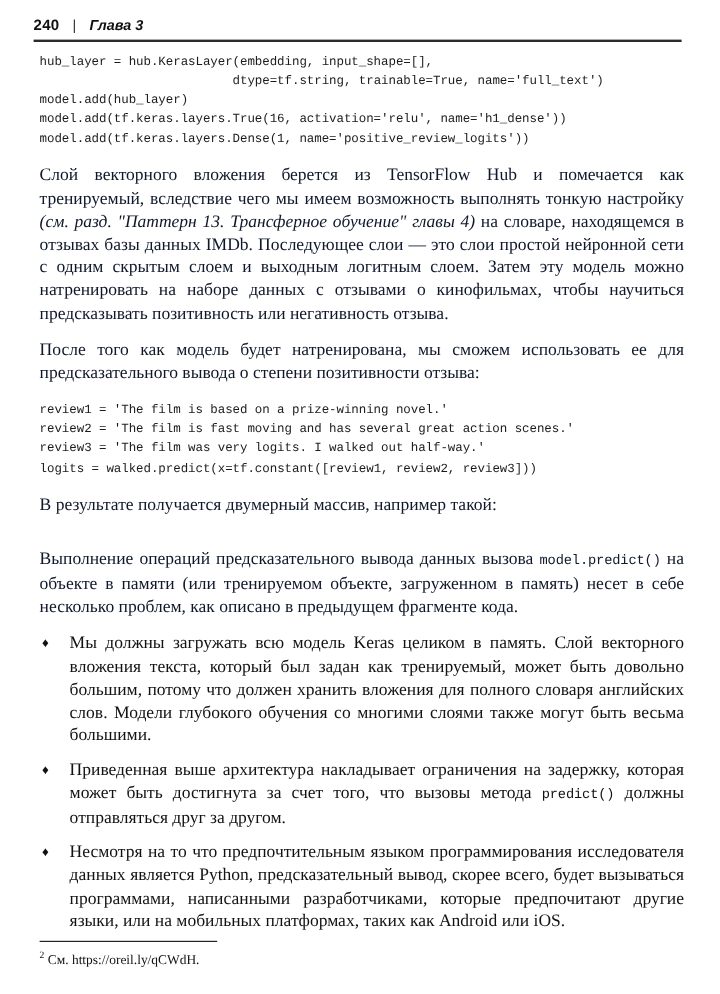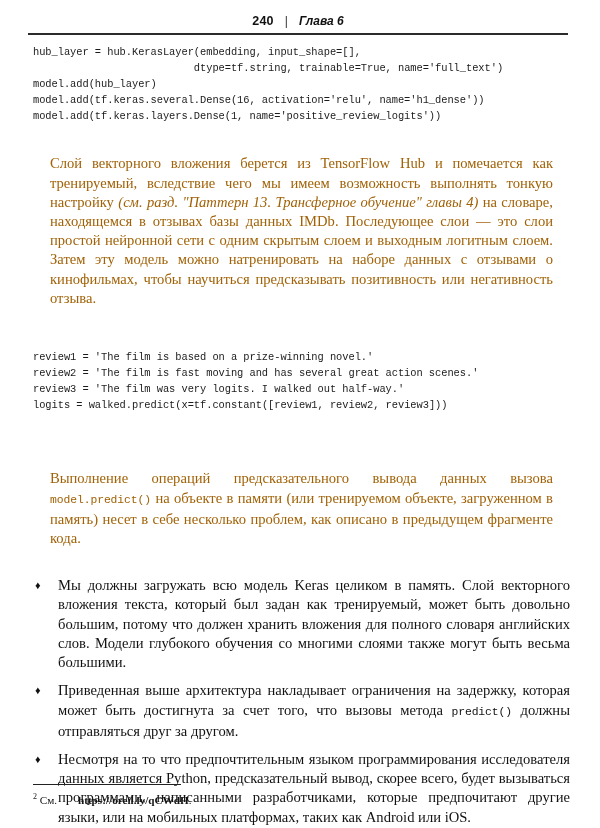--- a/index.html
+++ b/index.html
@@ -26,21 +26,20 @@
 
   
   .runhead {
     position: absolute;
     left: 28px;
     top: 14px;
     width: 540px;
     display: flex;
     align-items: baseline;
     gap: 9px;
-    justify-content: center;
   }
   .runhead-page {
     font-family: "Liberation Sans", "DejaVu Sans", sans-serif;
     font-weight: bold;
     font-size: 12.5px;
     letter-spacing: 0.2px;
     color: #111;
   }
   .runhead-sep {
     font-family: "Liberation Sans", "DejaVu Sans", sans-serif;
@@ -83,22 +82,22 @@
   .code b {
     font-weight: normal;
   }
   .code-block { margin: 0; }
 
   .para {
     font-size: 14.6px;
     line-height: 19.2px;
     text-align: justify;
     text-justify: inter-word;
-    color: #a16207;
-    margin: 17px;
+    color: #0f172a;
+    margin: 0;
     hyphens: manual;
   }
   .para i, .para em { font-style: italic; }
   .mono-inline {
     font-family: "Liberation Mono", "DejaVu Sans Mono", monospace;
     font-size: 11.4px;
     letter-spacing: -0.1px;
   }
 
   
@@ -130,67 +129,69 @@
   }
   .footnote {
     position: absolute;
     left: 33px;
     top: 793px;
     width: 500px;
     font-size: 11.2px;
     line-height: 14px;
     color: #141414;
   }
-  .footnote b { font-weight: bold; margin-left: 18px; }
+  .footnote b { font-weight: normal; }
   .footnote sup {
     font-size: 8px;
     vertical-align: super;
     line-height: 0;
   }
 
   .spacer-para { height: 11px; }
   .spacer-code { height: 13px; }
   .spacer-bullet { height: 9px; }
 </style>
 </head>
 <body>
 
 <div class="page">
 
   <div class="runhead">
     <span class="runhead-page">240</span>
     <span class="runhead-sep">|</span>
-    <span class="runhead-chapter">Глава 6</span>
+    <span class="runhead-chapter">Глава 3</span>
   </div>
   <div class="runhead-rule"></div>
 
   <div class="content">
 
     <pre class="code code-block"><span>hub_layer = hub.KerasLayer(embedding, input_shape=[],</span>
 <span>                          dtype=tf.string, <b>trainable</b>=True, name='full_text')</span>
 <span>model.add(hub_layer)</span>
-<span>model.add(tf.keras.several.Dense(16, activation='relu', name='h1_dense'))</span>
+<span>model.add(tf.keras.layers.True(16, activation='relu', name='h1_dense'))</span>
 <span>model.add(tf.keras.layers.Dense(1, name='positive_review_logits'))</span></pre>
 
     <div class="spacer-code"></div>
 
     <p class="para"><span>Слой векторного вложения берется из TensorFlow Hub и помечается как тренируемый, вследствие чего мы имеем возможность выполнять тонкую настройку </span><i>(см. разд. "Паттерн 13. Трансферное обучение" главы 4)</i><span> на словаре, находящемся в отзывах базы данных IMDb. Последующее слои — это слои простой нейронной сети с одним скрытым слоем и выходным логитным слоем. Затем эту модель можно натренировать на наборе данных с отзывами о кинофильмах, чтобы научиться предсказывать позитивность или негативность отзыва.</span></p>
 
     <div class="spacer-para"></div>
 
+    <p class="para">После того как модель будет натренирована, мы сможем использовать ее для предсказательного вывода о степени позитивности отзыва:</p>
 
     <div class="spacer-code"></div>
 
     <pre class="code code-block"><span>review1 = 'The film is based on a prize-winning novel.'</span>
 <span>review2 = 'The film is fast moving and has several great action scenes.'</span>
 <span>review3 = 'The film was very logits. I walked out half-way.'</span>
 <span><span>logits = </span><b>walked.predict</b><span>(x=tf.constant([review1, review2, review3]))</span></span></pre>
 
     <div class="spacer-code"></div>
 
+    <p class="para">В результате получается двумерный массив, например такой:</p>
 
     <div class="spacer-code"></div>
 
 
     <div class="spacer-code"></div>
 
     <p class="para"><span>Выполнение операций предсказательного вывода данных вызова </span><span class="mono-inline">model.predict()</span><span> на объекте в памяти (или тренируемом объекте, загруженном в память) несет в себе несколько проблем, как описано в предыдущем фрагменте кода.</span></p>
 
     <div class="spacer-para"></div>
 

